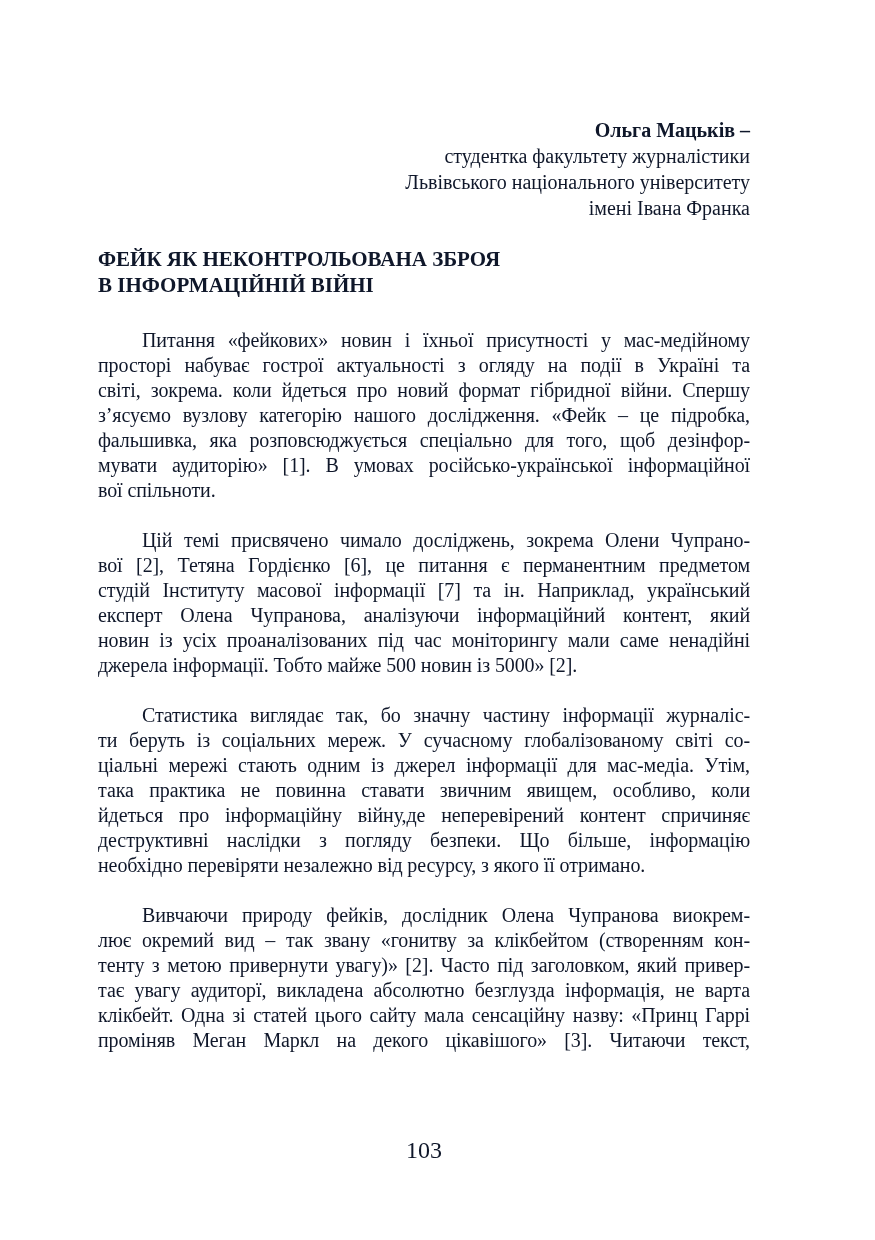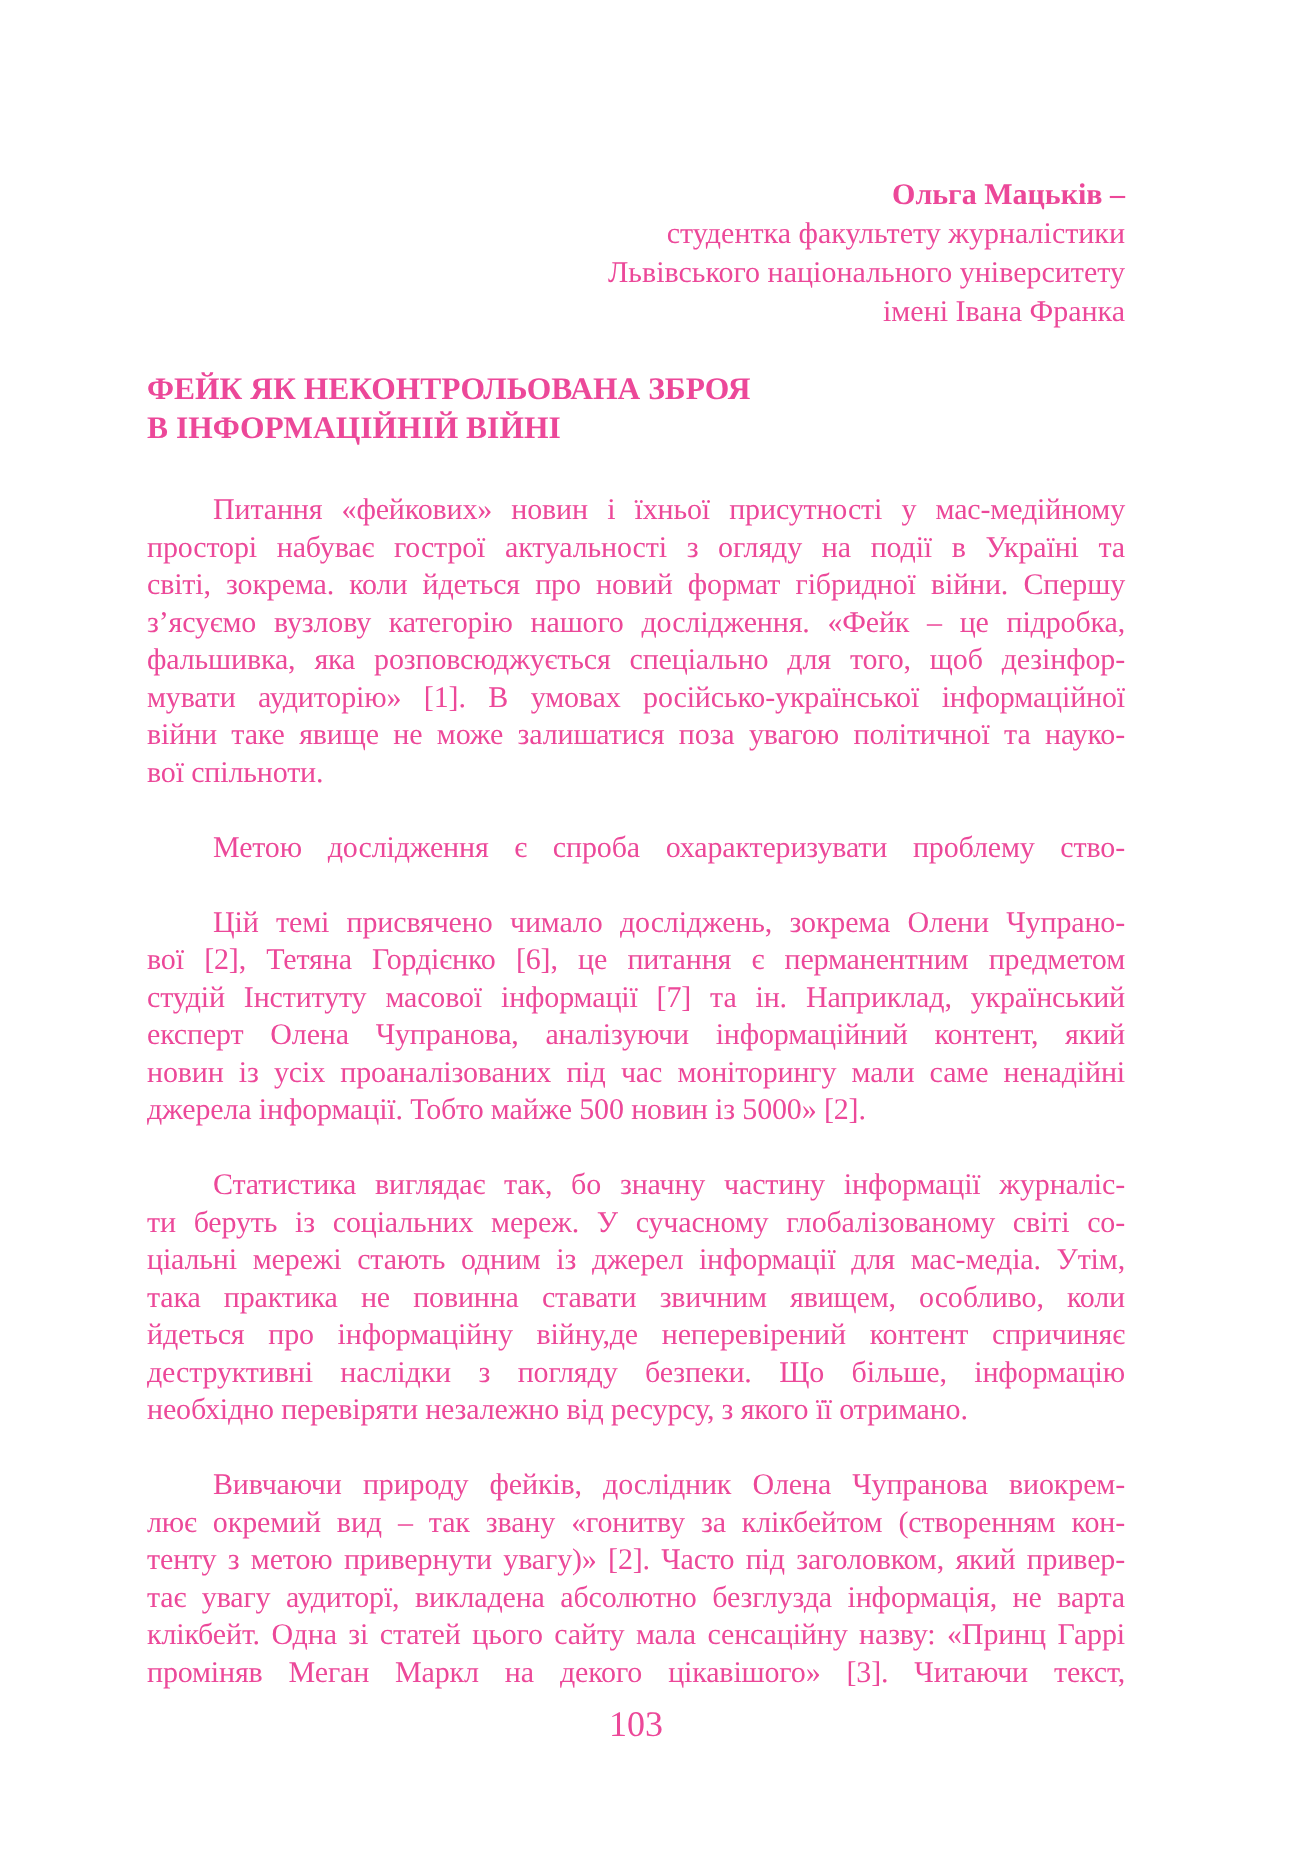--- a/index.html
+++ b/index.html
@@ -6,21 +6,21 @@
     margin: 0;
     padding: 0;
     background: #ffffff;
   }
   .page {
     position: relative;
     width: 875px;
     height: 1240px;
     background: #ffffff;
     font-family: "Liberation Serif", serif;
-    color: #ec4899;
+    color: #0f172a;
     overflow: hidden;
   }
   .content {
     position: absolute;
     left: 98px;
     top: 0;
     width: 652px;
   }
   .author-block {
     margin-top: 117px;
@@ -86,23 +86,21 @@
       <div>В ІНФОРМАЦІЙНІЙ ВІЙНІ</div>
     </div>
 
     <div class="body-block" id="article-body">
         <div class="line first">Питання «фейкових» новин і їхньої присутності у мас-медійному</div>
         <div class="line">просторі набуває гострої актуальності з огляду на події в Україні та</div>
         <div class="line">світі, зокрема. коли йдеться про новий формат гібридної війни. Спершу</div>
         <div class="line">з’ясуємо вузлову категорію нашого дослідження. «Фейк – це підробка,</div>
         <div class="line">фальшивка, яка розповсюджується спеціально для того, щоб дезінфор-</div>
         <div class="line">мувати аудиторію» [1]. В умовах російсько-української інформаційної</div>
-        <div class="line">війни таке явище не може залишатися поза увагою політичної та науко-</div>
         <div class="line final">вої спільноти.</div>
-        <div class="line first">Метою дослідження є спроба охарактеризувати проблему ство-</div>
         <div class="line first">Цій темі присвячено чимало досліджень, зокрема Олени Чупрано-</div>
         <div class="line">вої [2], Тетяна Гордієнко [6], це питання є перманентним предметом</div>
         <div class="line">студій Інституту масової інформації [7] та ін. Наприклад, український</div>
         <div class="line">експерт Олена Чупранова, аналізуючи інформаційний контент, який</div>
         <div class="line">новин із усіх проаналізованих під час моніторингу мали саме ненадійні</div>
         <div class="line final">джерела інформації. Тобто майже 500 новин із 5000» [2].</div>
         <div class="line first">Статистика виглядає так, бо значну частину інформації журналіс-</div>
         <div class="line">ти беруть із соціальних мереж. У сучасному глобалізованому світі со-</div>
         <div class="line">ціальні мережі стають одним із джерел інформації для мас-медіа. Утім,</div>
         <div class="line">така практика не повинна ставати звичним явищем, особливо, коли</div>

